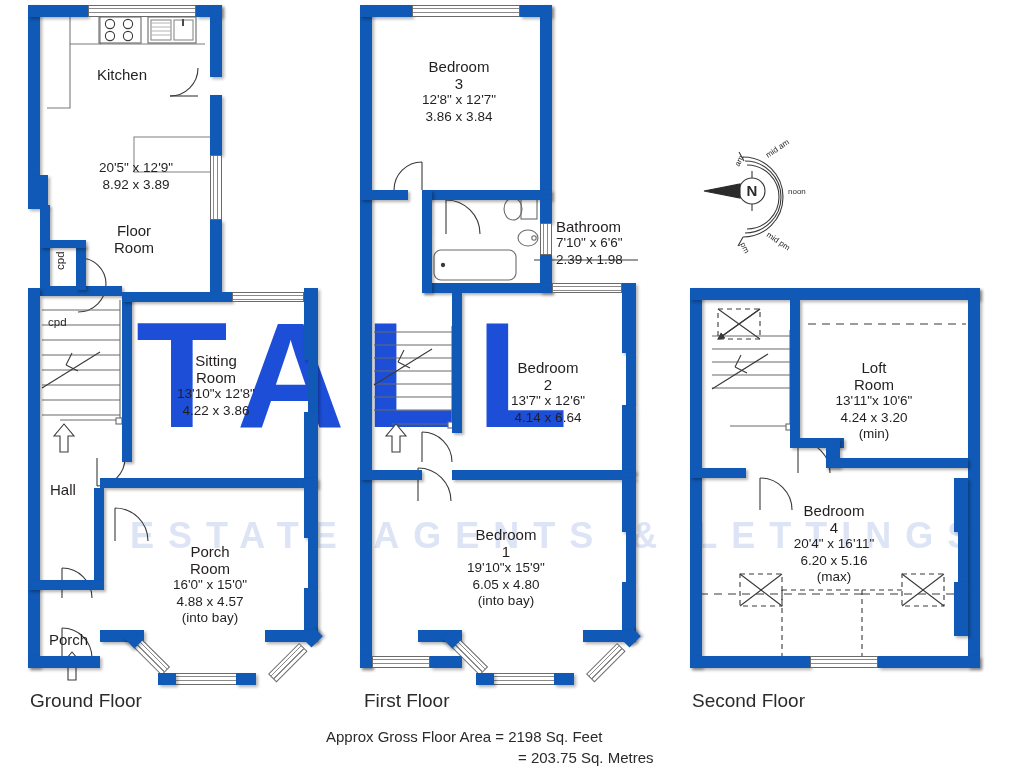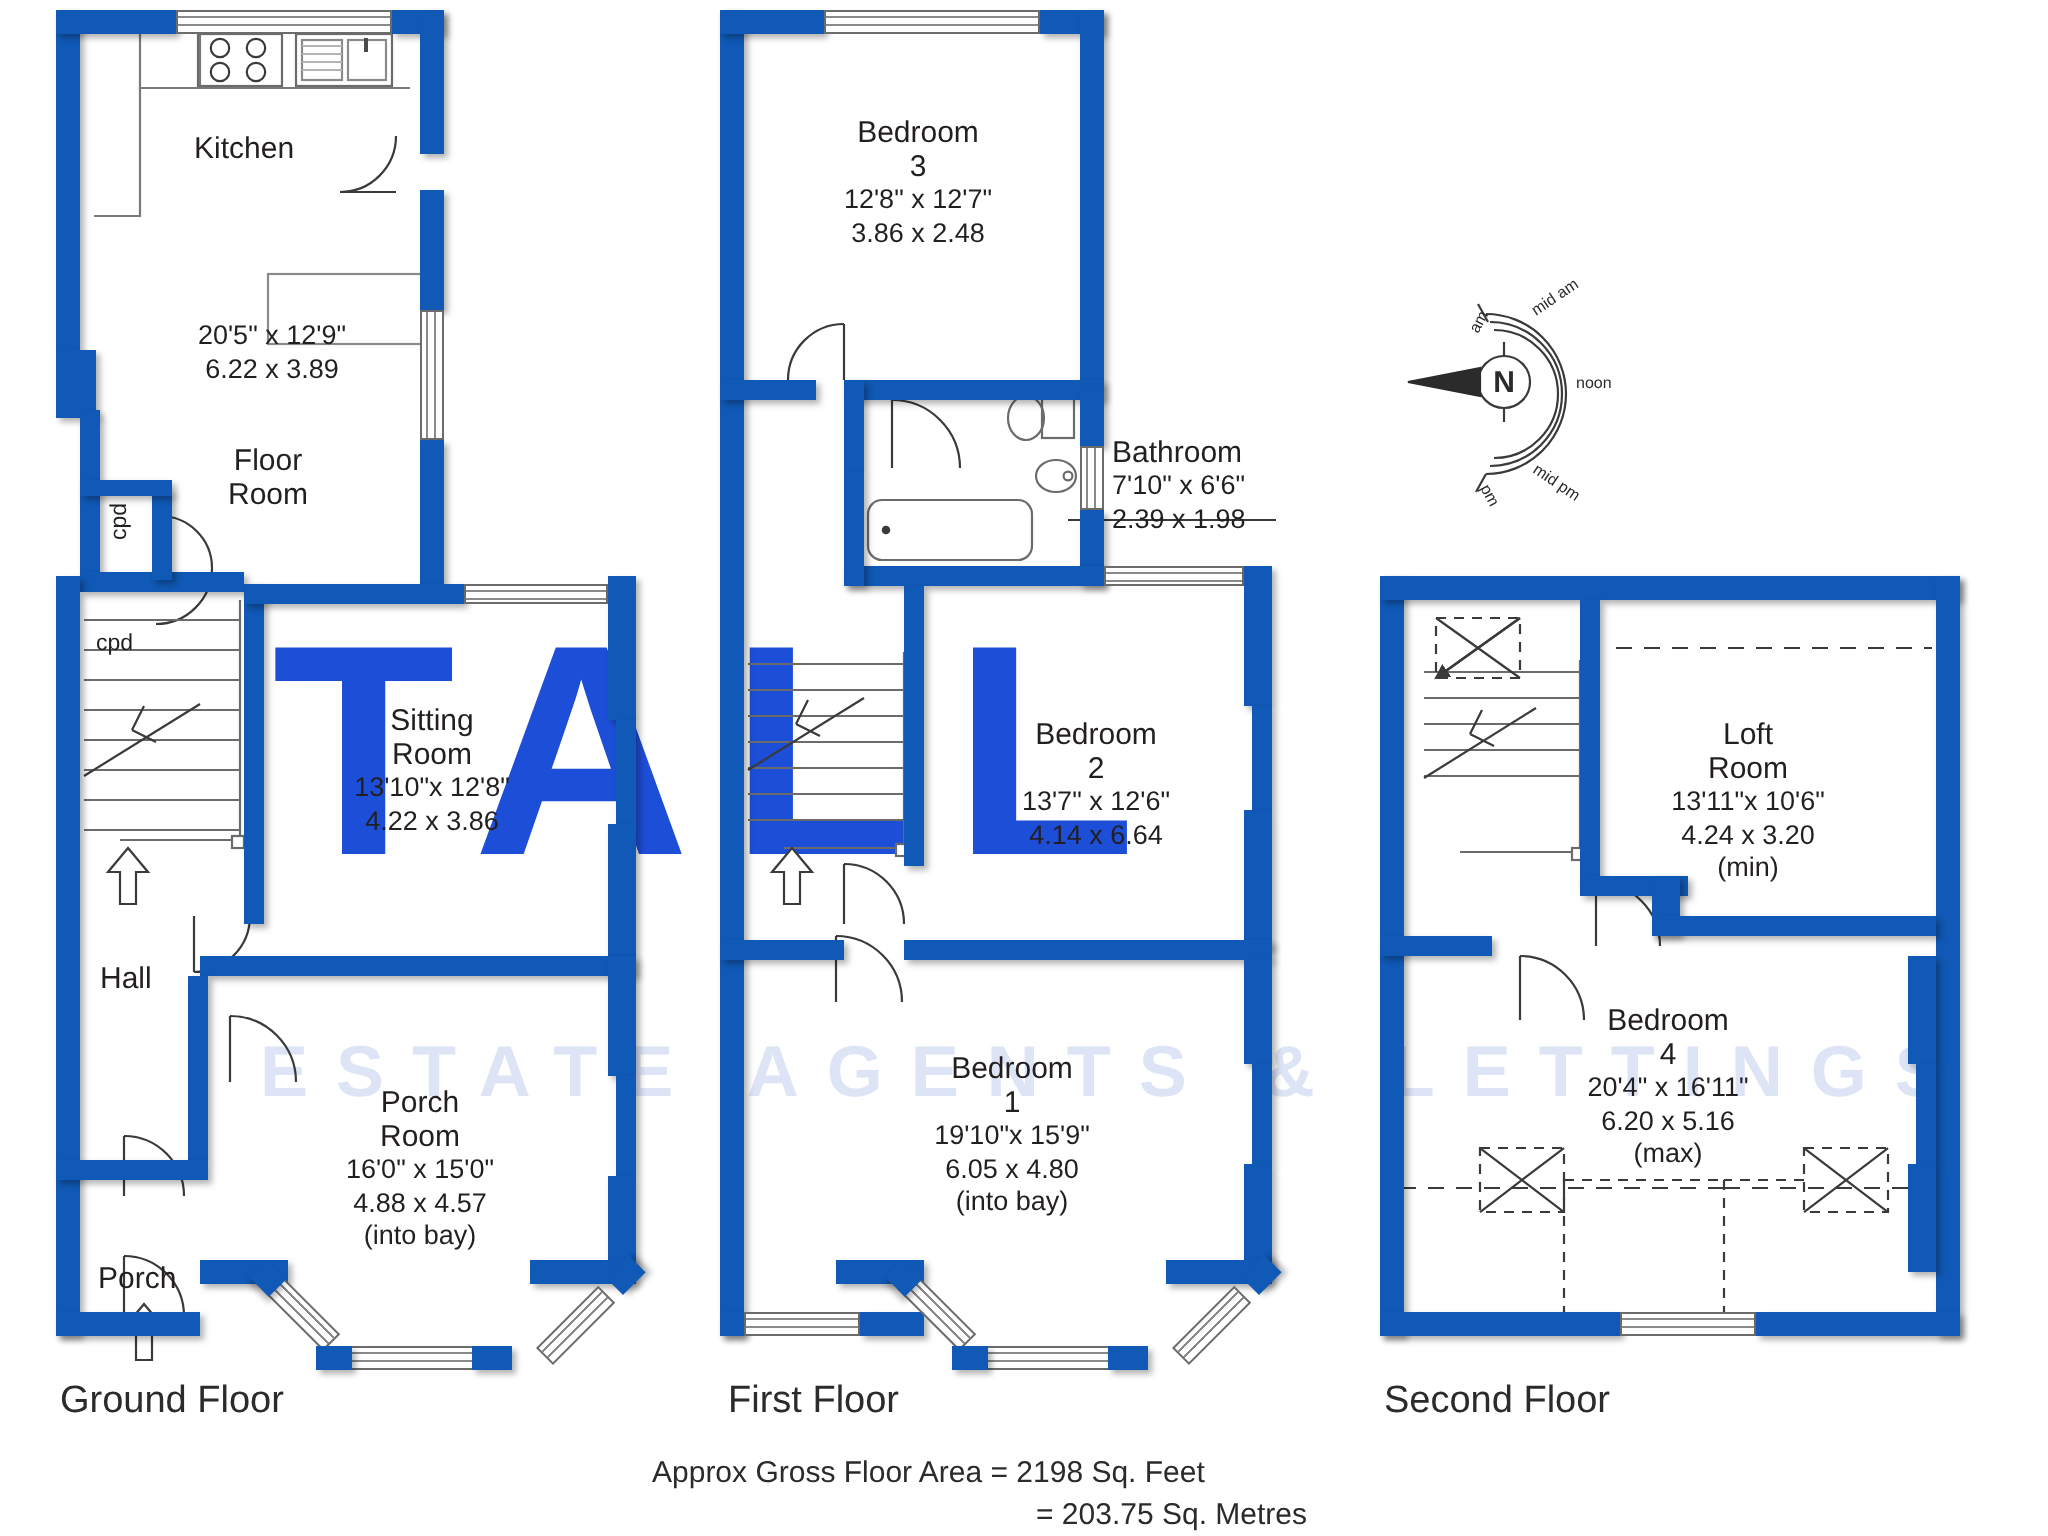--- a/index.html
+++ b/index.html
@@ -290,21 +290,21 @@
     <div class="w" style="left:303px;top:639px;width:16px;height:12px;transform:rotate(-45deg);transform-origin:left top;"></div>
     <div class="w" style="left:158px;top:673px;width:18px;height:12px;"></div>
     <div class="w" style="left:236px;top:673px;width:20px;height:12px;"></div>
   </div>
 
   <div class="lbl" style="left:97px;top:66px;">
     <div class="nm">Kitchen</div>
   </div>
   <div class="lbl" style="left:76px;top:160px;width:120px;">
     <div class="dim">20'5" x  12'9"</div>
-    <div class="dim">6.22  x  3.89</div>
+    <div class="dim">8.92  x  3.89</div>
   </div>
   <div class="lbl" style="left:99px;top:222px;width:70px;">
     <div class="nm">Floor</div>
     <div class="nm">Room</div>
   </div>
   <div class="cpd rot" style="left:54px;top:270px;">cpd</div>
   <div class="cpd" style="left:48px;top:316px;">cpd</div>
 
   <div class="lbl" style="left:156px;top:352px;width:120px;">
     <div class="nm">Sitting</div>
@@ -370,21 +370,21 @@
     <div class="w" style="left:621px;top:639px;width:16px;height:12px;transform:rotate(-45deg);transform-origin:left top;"></div>
     <div class="win h" style="left:492px;top:673px;width:63px;height:12px;"></div>
     <div class="w" style="left:476px;top:673px;width:18px;height:12px;"></div>
     <div class="w" style="left:554px;top:673px;width:20px;height:12px;"></div>
   </div>
 
   <div class="lbl" style="left:398px;top:58px;width:122px;">
     <div class="nm">Bedroom</div>
     <div class="nm">3</div>
     <div class="dim">12'8"  x  12'7"</div>
-    <div class="dim">3.86  x  2.48</div>
+    <div class="dim">3.86  x  3.84</div>
   </div>
   <div class="lbl" style="left:556px;top:218px;text-align:left;">
     <div class="nm">Bathroom</div>
     <div class="dim">7'10"  x   6'6"</div>
     <div class="dim">2.39  x  1.98</div>
   </div>
   <div class="lbl" style="left:487px;top:359px;width:122px;">
     <div class="nm">Bedroom</div>
     <div class="nm">2</div>
     <div class="dim">13'7"  x  12'6"</div>

